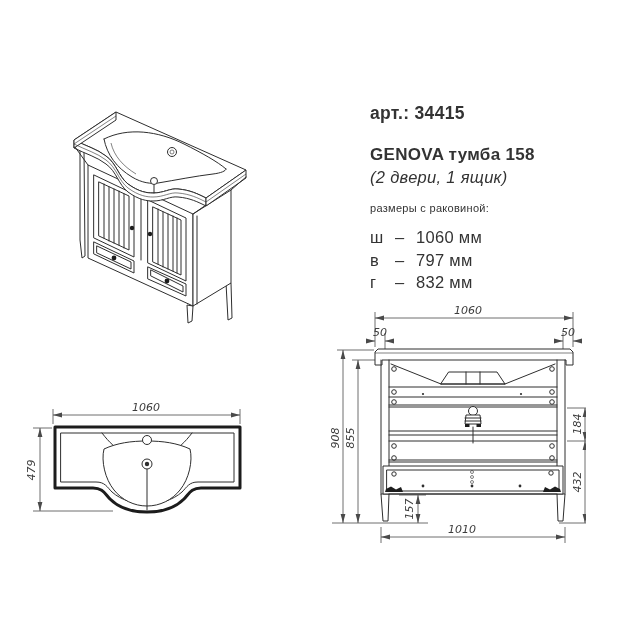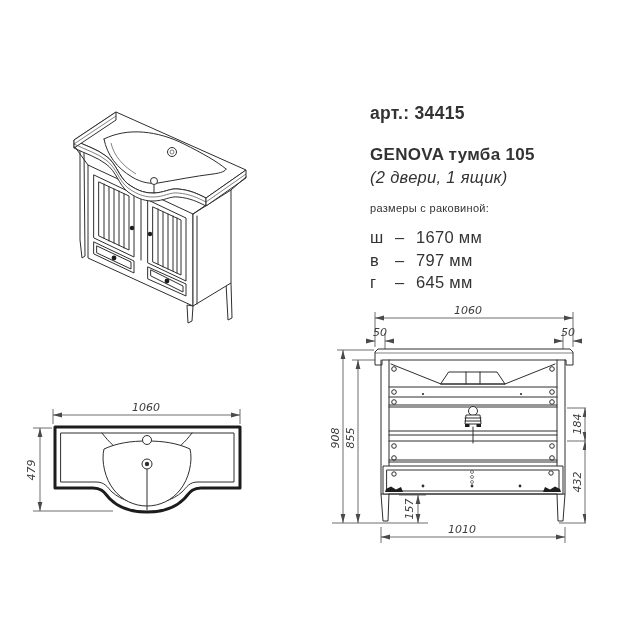--- a/index.html
+++ b/index.html
@@ -77,38 +77,38 @@
       <path class="thin" d="M111,143 C114,156 123,166 136,174"></path>
       <path class="ln" d="M154,185 L154,193"></path>
       <circle class="hole" cx="172" cy="152" r="4.5"></circle>
       <circle class="thin" cx="172" cy="152" r="2" fill="none"></circle>
       <circle class="hole" cx="154" cy="181" r="3.5"></circle>
     </g>
   </svg>
 
   <div class="info">
     <div class="line article">арт.: 34415</div>
-    <div class="line pname">GENOVA тумба 105</div>
+    <div class="line pname">GENOVA тумба 158</div>
     <div class="line pconf">(2 двери, 1 ящик)</div>
     <div class="line sizes-title">размеры с раковиной:</div>
     <div class="size-rows">
       <div class="size-row">
         <span class="k">ш</span>
         <span class="s">–</span>
-        <span class="v">1670 мм</span>
+        <span class="v">1060 мм</span>
       </div>
       <div class="size-row">
         <span class="k">в</span>
         <span class="s">–</span>
         <span class="v">797 мм</span>
       </div>
       <div class="size-row">
         <span class="k">г</span>
         <span class="s">–</span>
-        <span class="v">645 мм</span>
+        <span class="v">832 мм</span>
       </div>
     </div>
   </div>
 
   <svg id="topview" width="270" height="155" viewBox="25 395 270 155">
     <defs>
       <marker id="arrA" markerUnits="userSpaceOnUse" markerWidth="10" markerHeight="7" refX="9" refY="3" orient="auto-start-reverse">
         <path d="M0,0.6 L9,3 L0,5.4 Z" fill="#4a4a4a"></path>
       </marker>
     </defs>

